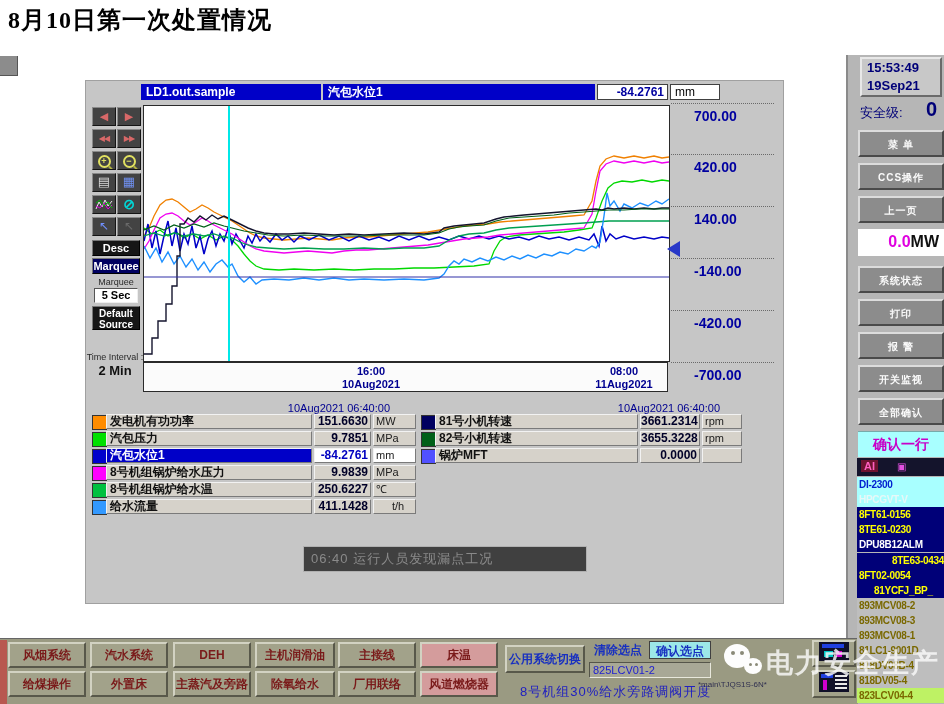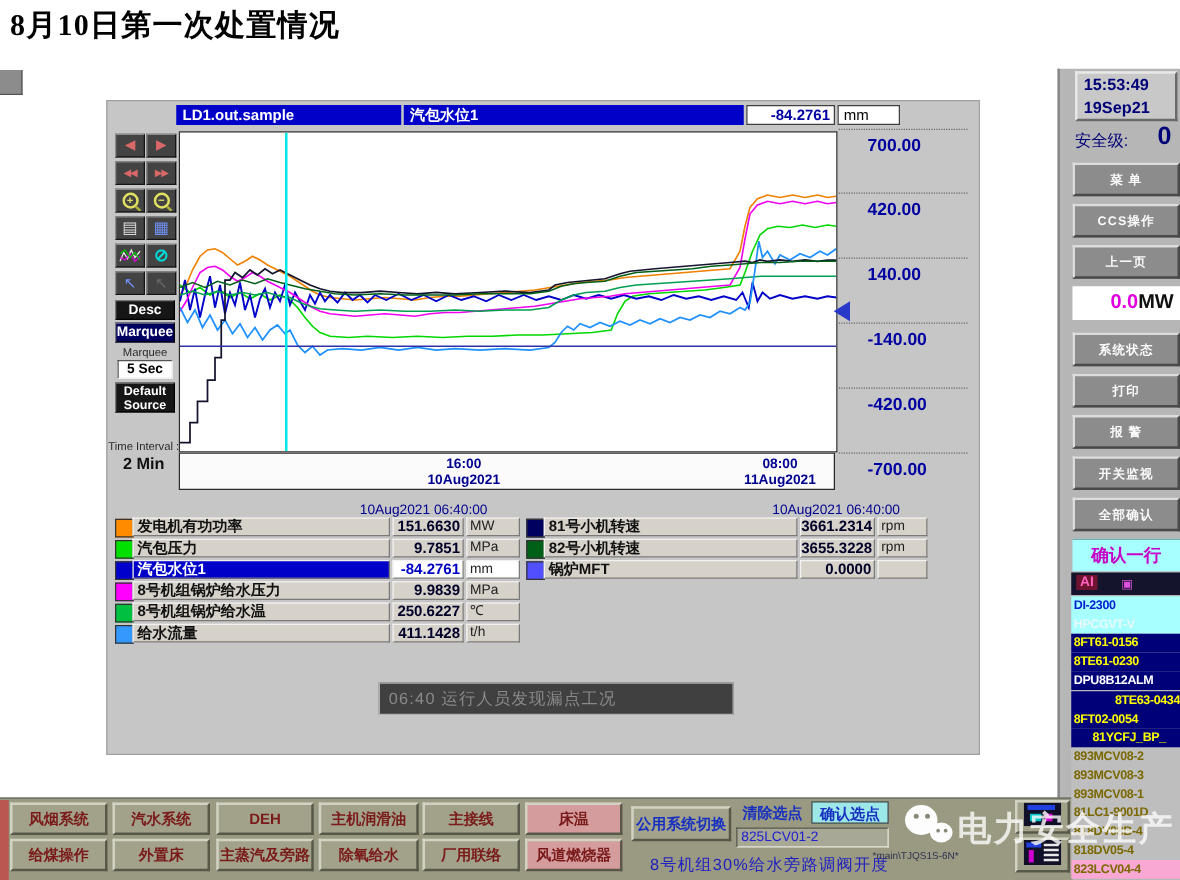--- a/index.html
+++ b/index.html
@@ -248,21 +248,21 @@
     <div style="position: absolute; left: 92px; top: 482px; width: 330px; height: 17px;">
       <div style="position: absolute; left: 0px; top: 1px; width: 13px; height: 13px; border: 1px solid rgb(51, 51, 51); background: rgb(0, 192, 64);"></div>
       <div style="position: absolute; left: 14px; top: 0px; width: 206px; height: 15px; background: rgb(214, 210, 202); color: rgb(17, 17, 17); border-width: 1px; border-style: solid; border-color: rgb(242, 242, 242) rgb(122, 122, 122) rgb(122, 122, 122) rgb(242, 242, 242); border-image: initial; box-sizing: border-box; font-size: 12px; font-weight: bold; line-height: 13px; padding-left: 3px; white-space: nowrap; overflow: hidden;">8号机组锅炉给水温</div>
       <div style="position: absolute; left: 222px; top: 0px; width: 57px; height: 15px; background: rgb(214, 210, 202); color: rgb(0, 0, 40); border-width: 1px; border-style: solid; border-color: rgb(242, 242, 242) rgb(122, 122, 122) rgb(122, 122, 122) rgb(242, 242, 242); border-image: initial; box-sizing: border-box; font-size: 12px; font-weight: bold; line-height: 13px; text-align: right; padding-right: 2px;">250.6227</div>
       <div style="position: absolute; left: 281px; top: 0px; width: 43px; height: 15px; background: rgb(214, 210, 202); color: rgb(32, 32, 32); border-width: 1px; border-style: solid; border-color: rgb(242, 242, 242) rgb(122, 122, 122) rgb(122, 122, 122) rgb(242, 242, 242); border-image: initial; box-sizing: border-box; font-size: 11px; line-height: 13px; padding-left: 2px;">℃</div>
     </div>
     <div style="position: absolute; left: 92px; top: 499px; width: 330px; height: 17px;">
       <div style="position: absolute; left: 0px; top: 1px; width: 13px; height: 13px; border: 1px solid rgb(51, 51, 51); background: rgb(51, 153, 255);"></div>
       <div style="position: absolute; left: 14px; top: 0px; width: 206px; height: 15px; background: rgb(214, 210, 202); color: rgb(17, 17, 17); border-width: 1px; border-style: solid; border-color: rgb(242, 242, 242) rgb(122, 122, 122) rgb(122, 122, 122) rgb(242, 242, 242); border-image: initial; box-sizing: border-box; font-size: 12px; font-weight: bold; line-height: 13px; padding-left: 3px; white-space: nowrap; overflow: hidden;">给水流量</div>
       <div style="position: absolute; left: 222px; top: 0px; width: 57px; height: 15px; background: rgb(214, 210, 202); color: rgb(0, 0, 40); border-width: 1px; border-style: solid; border-color: rgb(242, 242, 242) rgb(122, 122, 122) rgb(122, 122, 122) rgb(242, 242, 242); border-image: initial; box-sizing: border-box; font-size: 12px; font-weight: bold; line-height: 13px; text-align: right; padding-right: 2px;">411.1428</div>
-      <div style="position: absolute; left: 281px; top: 0px; width: 43px; height: 15px; background: rgb(214, 210, 202); color: rgb(32, 32, 32); border-width: 1px; border-style: solid; border-color: rgb(242, 242, 242) rgb(122, 122, 122) rgb(122, 122, 122) rgb(242, 242, 242); border-image: initial; box-sizing: border-box; font-size: 11px; line-height: 13px; padding-left: 2px;">t/h</div>
+      <div style="position: absolute; left: 281px; top: 0px; width: 43px; height: 15px; background: rgb(214, 210, 202); color: rgb(32, 32, 32); border-width: 1px; border-style: solid; border-color: rgb(242, 242, 242) rgb(122, 122, 122) rgb(122, 122, 122) rgb(242, 242, 242); border-image: initial; box-sizing: border-box; font-size: 11px; line-height: 13px; padding-left: 18px;">t/h</div>
     </div>
     <div style="position: absolute; left: 421px; top: 414px; width: 330px; height: 17px;">
       <div style="position: absolute; left: 0px; top: 1px; width: 13px; height: 13px; border: 1px solid rgb(51, 51, 51); background: rgb(0, 0, 96);"></div>
       <div style="position: absolute; left: 14px; top: 0px; width: 203px; height: 15px; background: rgb(214, 210, 202); color: rgb(17, 17, 17); border-width: 1px; border-style: solid; border-color: rgb(242, 242, 242) rgb(122, 122, 122) rgb(122, 122, 122) rgb(242, 242, 242); border-image: initial; box-sizing: border-box; font-size: 12px; font-weight: bold; line-height: 13px; padding-left: 3px; white-space: nowrap; overflow: hidden;">81号小机转速</div>
       <div style="position: absolute; left: 219px; top: 0px; width: 60px; height: 15px; background: rgb(214, 210, 202); color: rgb(0, 0, 40); border-width: 1px; border-style: solid; border-color: rgb(242, 242, 242) rgb(122, 122, 122) rgb(122, 122, 122) rgb(242, 242, 242); border-image: initial; box-sizing: border-box; font-size: 12px; font-weight: bold; line-height: 13px; text-align: right; padding-right: 2px;">3661.2314</div>
       <div style="position: absolute; left: 281px; top: 0px; width: 40px; height: 15px; background: rgb(214, 210, 202); color: rgb(32, 32, 32); border-width: 1px; border-style: solid; border-color: rgb(242, 242, 242) rgb(122, 122, 122) rgb(122, 122, 122) rgb(242, 242, 242); border-image: initial; box-sizing: border-box; font-size: 11px; line-height: 13px; padding-left: 2px;">rpm</div>
     </div>
     <div style="position: absolute; left: 421px; top: 431px; width: 330px; height: 17px;">
       <div style="position: absolute; left: 0px; top: 1px; width: 13px; height: 13px; border: 1px solid rgb(51, 51, 51); background: rgb(0, 96, 24);"></div>
       <div style="position: absolute; left: 14px; top: 0px; width: 203px; height: 15px; background: rgb(214, 210, 202); color: rgb(17, 17, 17); border-width: 1px; border-style: solid; border-color: rgb(242, 242, 242) rgb(122, 122, 122) rgb(122, 122, 122) rgb(242, 242, 242); border-image: initial; box-sizing: border-box; font-size: 12px; font-weight: bold; line-height: 13px; padding-left: 3px; white-space: nowrap; overflow: hidden;">82号小机转速</div>
@@ -290,21 +290,21 @@
     <div class="alarm-row" style="top: 537.4px; color: rgb(255, 255, 255); background: rgb(0, 0, 120);">DPU8B12ALM</div>
     <div class="alarm-row" style="top: 552.5px; color: rgb(255, 255, 0); background: rgb(0, 0, 120); text-align: right;">8TE63-0434</div>
     <div class="alarm-row" style="top: 567.6px; color: rgb(255, 255, 0); background: rgb(0, 0, 120);">8FT02-0054</div>
     <div class="alarm-row" style="top: 582.7px; color: rgb(255, 255, 0); background: rgb(0, 0, 120); padding-left: 17px;">81YCFJ_BP_</div>
     <div class="alarm-row" style="top: 597.8px; color: rgb(122, 104, 0); background: rgb(190, 190, 190);">893MCV08-2</div>
     <div class="alarm-row" style="top: 612.9px; color: rgb(122, 104, 0); background: rgb(190, 190, 190);">893MCV08-3</div>
     <div class="alarm-row" style="top: 628px; color: rgb(122, 104, 0); background: rgb(190, 190, 190);">893MCV08-1</div>
     <div class="alarm-row" style="top: 643.1px; color: rgb(122, 104, 0); background: rgb(190, 190, 190);">81LC1-9001D</div>
     <div class="alarm-row" style="top: 658.2px; color: rgb(122, 104, 0); background: rgb(190, 190, 190);">818DV08B-4</div>
     <div class="alarm-row" style="top: 673.3px; color: rgb(122, 104, 0); background: rgb(190, 190, 190);">818DV05-4</div>
-    <div class="alarm-row" style="top: 688.4px; color: rgb(122, 104, 0); background: #f9a8d4;">823LCV04-4</div>
+    <div class="alarm-row" style="top: 688.4px; color: rgb(122, 104, 0); background: #bef264;">823LCV04-4</div>
     <div class="abs bb-btn" style="left: 8px; top: 642px; width: 78px;">风烟系统</div>
     <div class="abs bb-btn" style="left: 90px; top: 642px; width: 78px;">汽水系统</div>
     <div class="abs bb-btn" style="left: 173px; top: 642px; width: 78px;">DEH</div>
     <div class="abs bb-btn" style="left: 255px; top: 642px; width: 80px;">主机润滑油</div>
     <div class="abs bb-btn" style="left: 338px; top: 642px; width: 78px;">主接线</div>
     <div class="abs bb-btn pink" style="left: 420px; top: 642px; width: 78px;">床温</div>
     <div class="abs bb-btn" style="left: 8px; top: 671px; width: 78px;">给煤操作</div>
     <div class="abs bb-btn" style="left: 90px; top: 671px; width: 78px;">外置床</div>
     <div class="abs bb-btn" style="left: 173px; top: 671px; width: 78px;">主蒸汽及旁路</div>
     <div class="abs bb-btn" style="left: 255px; top: 671px; width: 80px;">除氧给水</div>

